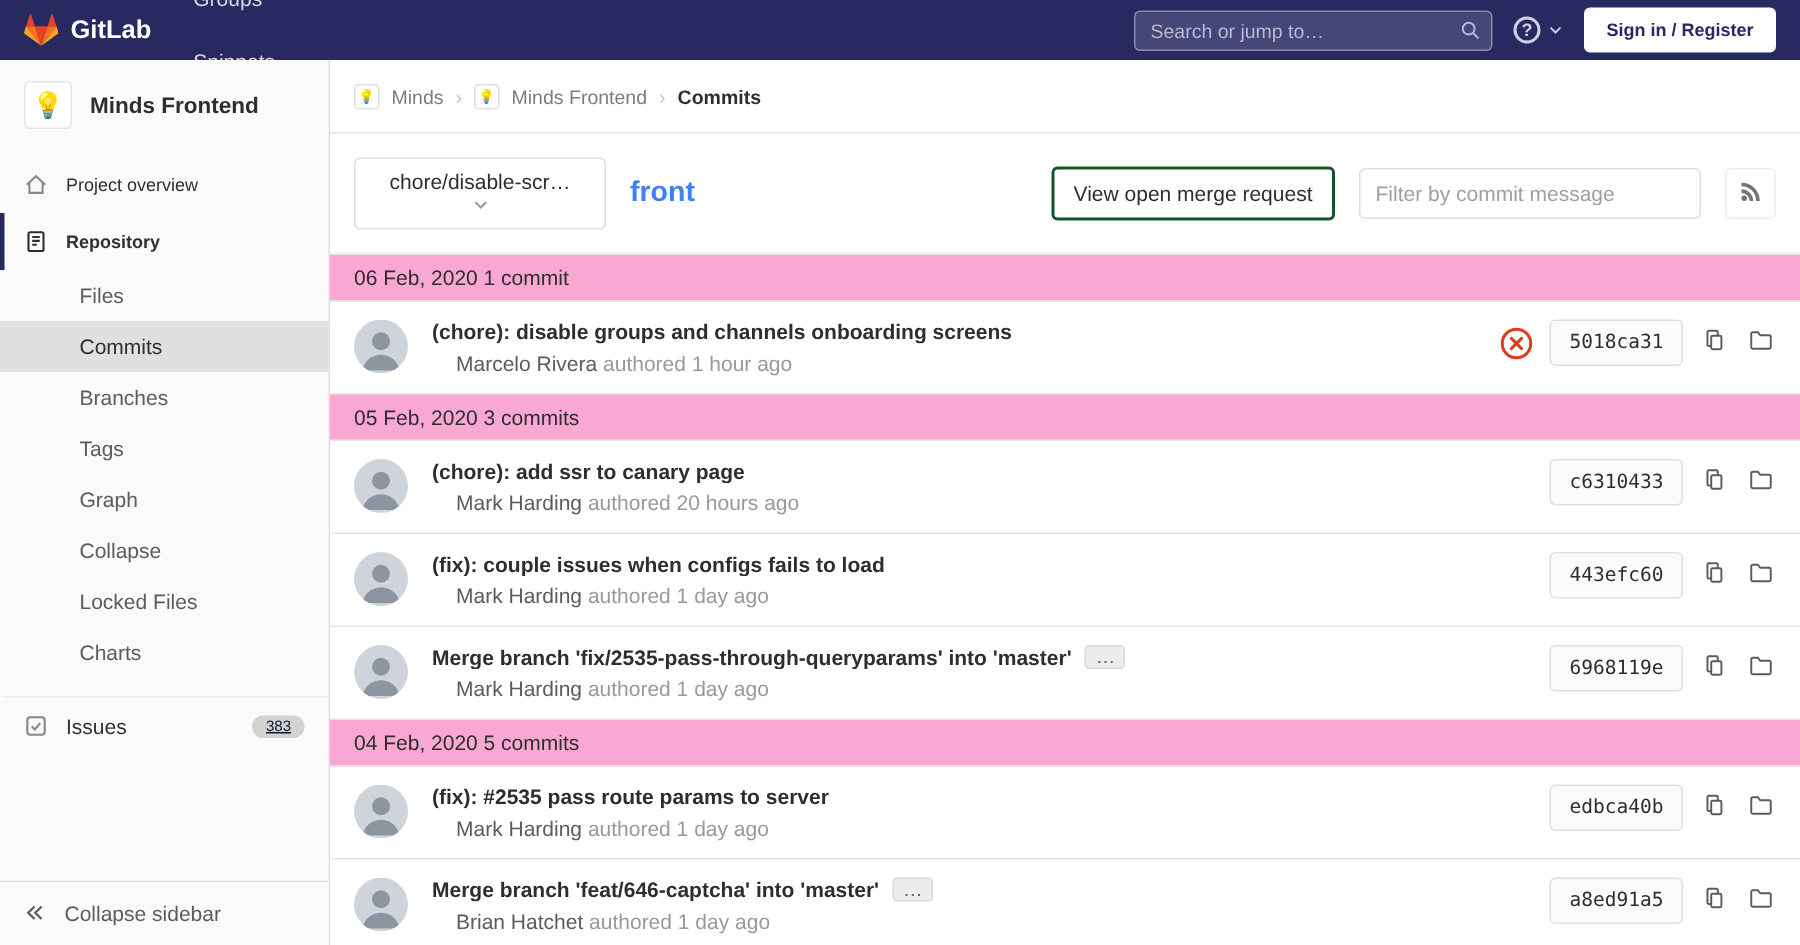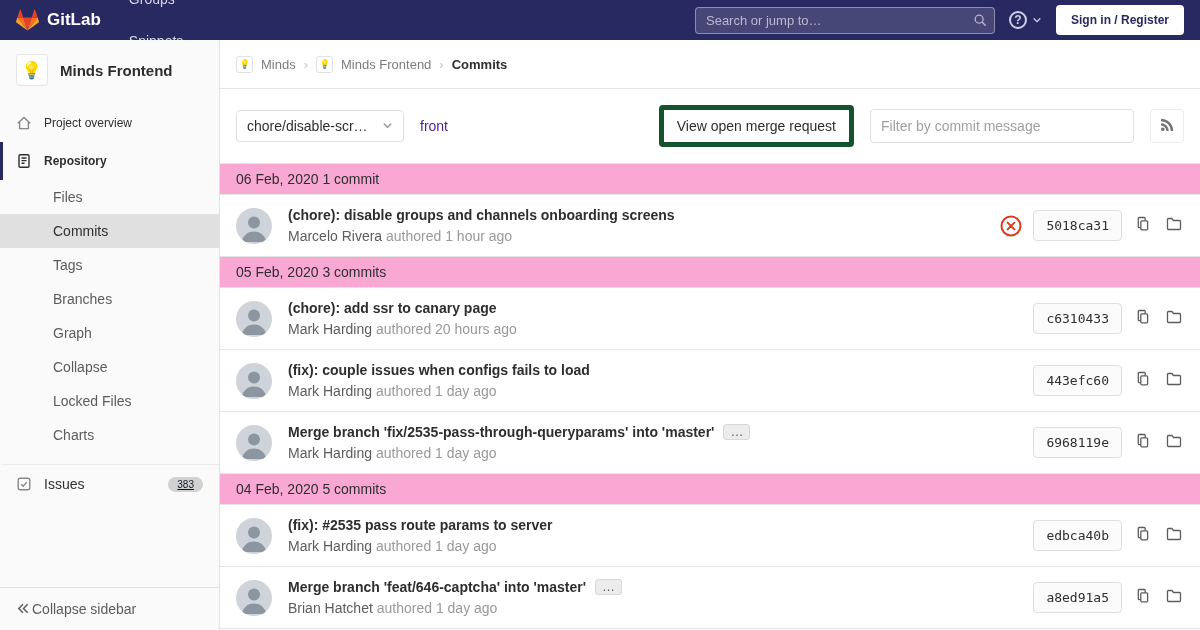--- a/index.html
+++ b/index.html
@@ -12,21 +12,21 @@
   
   .navbar { height:40px; background:#292961; display:flex; align-items:center;
     justify-content:space-between; padding:0 16px; }
   .nav-left { display:flex; align-items:center; gap:28px; }
   .brand { display:flex; align-items:center; gap:8px; cursor:pointer; }
   .tanuki-wrap svg { width:23px; height:23px; display:block; }
   .brand-text { color:#fff; font-weight:bold; font-size:17px; }
   .nav-menu { display:flex; gap:26px; }
   .nav-item { color:#d6d6e8; font-size:14px; font-weight:500; cursor:pointer; }
   .nav-right { display:flex; align-items:center; gap:14px; }
-  .search-box { position:relative; width:300px; }
+  .search-box { position:relative; width:239px; }
   .search-input { width:100%; height:27px; background:rgba(255,255,255,0.14);
     border:1px solid rgba(255,255,255,0.38); border-radius:4px; color:#fff;
     padding:0 30px 0 10px; font-size:13px; outline:none; }
   .search-input::placeholder { color:#b9b9d4; }
   .search-icon { position:absolute; right:8px; top:6px; }
   .help-menu { display:flex; align-items:center; gap:5px; cursor:pointer; }
   .q-circle { width:18px; height:18px; border:2px solid #cfcfe6; color:#cfcfe6;
     border-radius:50%; font-size:12px; font-weight:bold; display:flex;
     align-items:center; justify-content:center; }
   .signin { background:#fff; color:#292961; border:none; border-radius:4px;
@@ -48,66 +48,66 @@
   .side-item.active { border-left-color:#292961; font-weight:700; }
   .side-icon { width:16px; height:16px; display:inline-flex; flex:none; }
   .subnav-item { padding:9px 16px 9px 53px; font-size:14px; color:#5c5c5c; cursor:pointer; }
   .subnav-item.active { background:#e0e0e0; color:#2e2e2e; }
   .issues-item { display:flex; align-items:center; gap:12px; padding:11px 16px 11px 13px;
     margin-top:12px; border-top:1px solid #ececec; border-left:3px solid transparent;
     font-size:14px; color:#303030; cursor:pointer; }
   .badge { margin-left:auto; background:#d2d2d2; color:#0f172a; border-radius:10px;
     padding:2px 9px; font-size:10px;text-decoration:underline; }
   .collapse { position:absolute; bottom:0; left:0; right:0; border-top:1px solid #e1e1e1;
-    padding:13px 16px; display:flex; align-items:center; color:#5c5c5c;
+    padding:13px 16px; display:flex; align-items:center; gap:11px; color:#5c5c5c;
     font-size:14px; background:#fafafa; cursor:pointer; }
 
   
   .main { flex:1; display:flex; flex-direction:column; overflow:hidden; }
   .breadcrumbs { height:49px; min-height:49px; border-bottom:1px solid #e5e5e5;
     display:flex; align-items:center; padding:0 16px; gap:8px; }
   .crumb-chip { width:17px; height:17px; border:1px solid #e0e0e0; border-radius:3px;
     background:#fff; display:flex; align-items:center; justify-content:center; font-size:9px; }
   .crumb-link { color:#7c7c7c; font-size:13px; cursor:pointer; }
   .crumb-sep { color:#c5c5c5; font-size:13px; }
   .crumb-current { color:#2e2e2e; font-size:13px; font-weight:600; }
 
   .toolbar { display:flex; align-items:center; padding:16px; gap:16px; }
   .branch-dd { width:168px; display:flex; align-items:center; justify-content:space-between;
     background:#fff; border:1px solid #dfdfdf; border-radius:4px; padding:7px 10px;
+    font-size:14px; color:#2e2e2e; cursor:pointer;flex-direction:column; }
+  .branch-label { overflow:hidden; white-space:nowrap; }
+  .ref-path { font-size:19px; color:#3b82f6;font-weight:bold; }
+  .spacer { flex:1; }
+  .btn { background:#fff; border:2px solid #14532d; border-radius:4px; padding:8px 13px;
     font-size:14px; color:#2e2e2e; cursor:pointer; }
-  .branch-label { overflow:hidden; white-space:nowrap; }
-  .ref-path { font-size:14px; color:#4c1d95; }
-  .spacer { flex:1; }
-  .btn { background:#fff; border:5px solid #14532d; border-radius:4px; padding:8px 13px;
-    font-size:14px; color:#2e2e2e; cursor:pointer; }
-  .filter-input { width:264px; border:1px solid #dfdfdf; border-radius:4px;
+  .filter-input { width:228px; border:1px solid #dfdfdf; border-radius:4px;
     padding:8px 10px; font-size:14px; color:#2e2e2e; outline:none; }
   .filter-input::placeholder { color:#a0a0a0; }
   .rss-btn { border:1px solid #ededed; background:#fff; border-radius:4px;
     width:34px; height:34px; display:flex; align-items:center; justify-content:center; cursor:pointer; }
 
   
   .commit-list { flex:1; overflow:hidden; }
   .date-header { background:#f9a8d4; border-bottom:1px solid #e5e5e5; padding:7px 16px;
     font-size:14px; color:#2e2e2e; }
   .commit-list > .date-header:first-child { border-top:1px solid #e5e5e5; }
-  .commit-row { display:flex; align-items:center; padding:12px 16px;
+  .commit-row { display:flex; align-items:flex-start; padding:12px 16px;
     border-bottom:1px solid #e5e5e5; }
   .avatar { width:36px; height:36px; border-radius:50%; overflow:hidden; margin-right:16px;
     flex:none; display:block; cursor:pointer; }
   .avatar svg { display:block; }
   .commit-info { flex:1; min-width:0; }
   .commit-title-line { display:flex; align-items:center; gap:9px; }
   .commit-title { font-size:14px; font-weight:700; color:#2e2e2e; cursor:pointer;
     white-space:nowrap; overflow:hidden; text-overflow:ellipsis; }
   .ellipsis-btn { background:#ececec; border:1px solid #d8d8d8; border-radius:3px;
     padding:0 6px; height:16px; line-height:8px; font-size:13px; color:#5c5c5c;
     cursor:pointer; flex:none; }
-  .commit-meta { margin-top:5px; font-size:14px; color:#999; }
+  .commit-meta { margin-top:5px; font-size:14px; color:#999;margin-left:16px; }
   .commit-meta .author { color:#5c5c5c; cursor:pointer; }
   .commit-actions { display:flex; align-items:center; gap:11px; margin-left:16px; }
   .ci-status { width:22px; height:22px; display:flex; cursor:pointer; }
   .sha { font-family:"DejaVu Sans Mono", monospace; font-size:13px; color:#2e2e2e;
     background:#fbfbfb; border:1px solid #dfdfdf; border-radius:4px; padding:7px 12px;
     cursor:pointer; }
   .icon-btn { background:none; border:none; padding:2px; cursor:pointer; display:flex; }
 </style>
 </head>
 <body>
@@ -179,22 +179,22 @@
               <rect x="3" y="1.8" width="10" height="12.5" rx="1.2"></rect>
               <path d="M5.5 5h5M5.5 7.6h5M5.5 10.2h3"></path>
             </svg>
         </span>
         <span>Repository</span>
       </li>
     </ul>
     <ul class="subnav" id="repo-subnav">
         <li class="subnav-item">Files</li>
         <li class="subnav-item active">Commits</li>
+        <li class="subnav-item">Branches</li>
         <li class="subnav-item">Tags</li>
-        <li class="subnav-item">Branches</li>
         <li class="subnav-item">Graph</li>
         <li class="subnav-item">Collapse</li>
         <li class="subnav-item">Locked Files</li>
         <li class="subnav-item">Charts</li>
       </ul>
     <div class="issues-item">
       <span class="side-icon">
         <svg viewBox="0 0 16 16" width="16" height="16" fill="none" stroke="#888" stroke-width="1.4">
             <rect x="2.2" y="2.2" width="11.6" height="11.6" rx="2"></rect>
             <path d="M5.2 8.3l2 2 3.6-4.2"></path>

